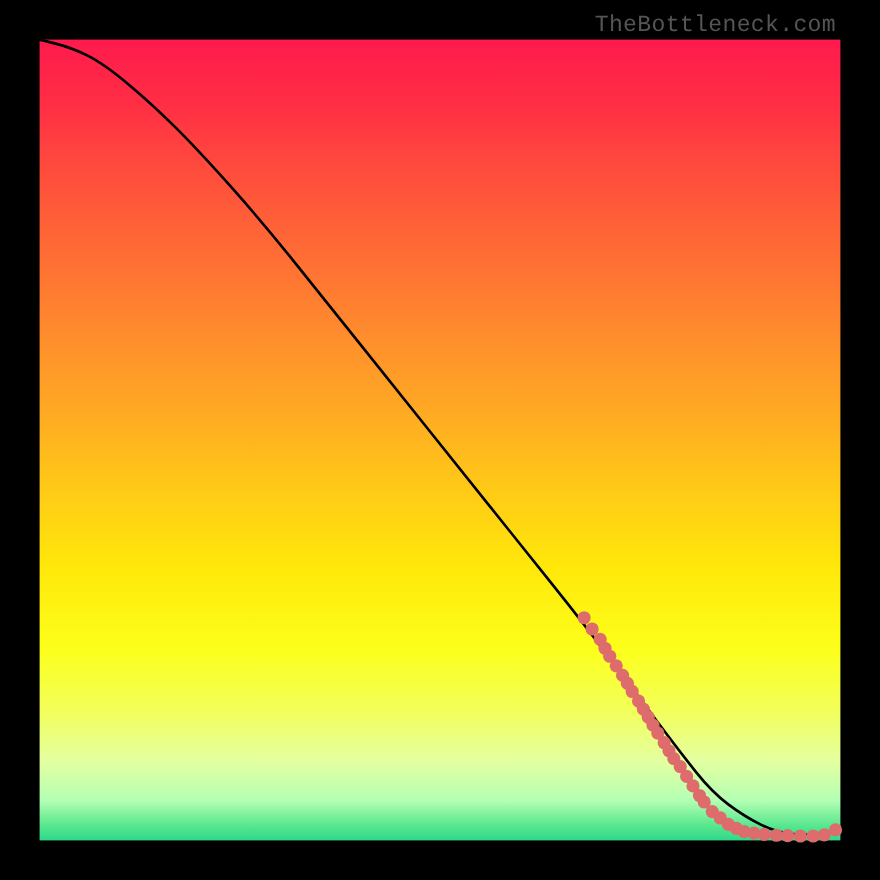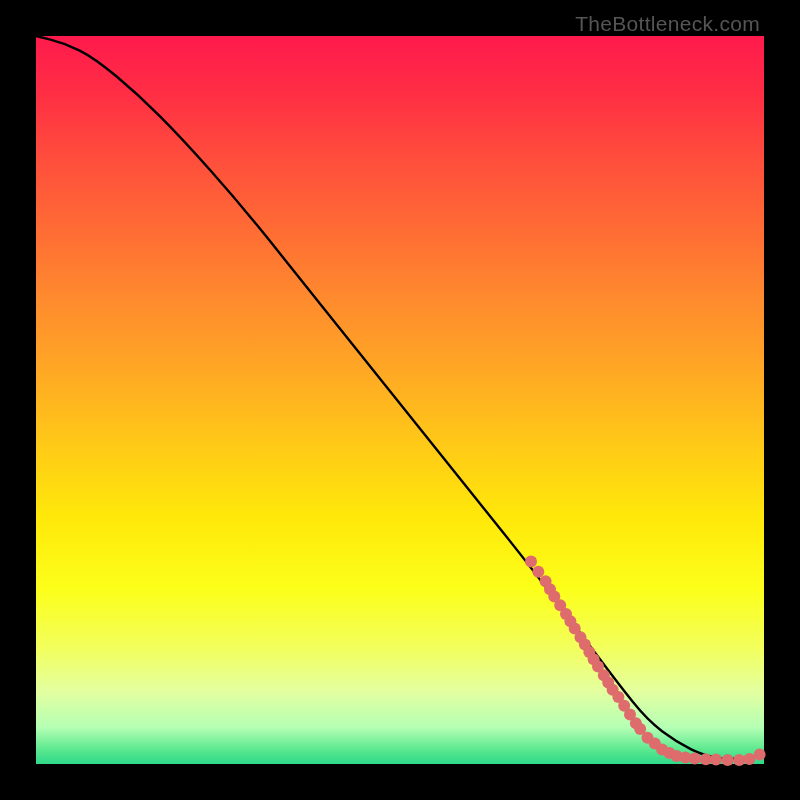--- a/index.html
+++ b/index.html
@@ -9,20 +9,21 @@
     height: 800px;
     background: #000;
     overflow: hidden;
     font-family: Arial, Helvetica, sans-serif;
   }
   .frame {
     position: relative;
     width: 800px;
     height: 800px;
     background: #000;
+    font-family: Liberation Mono, monospace;
   }
   .plot {
     position: absolute;
     left: 36px;
     top: 36px;
     width: 728px;
     height: 728px;
     
     background: linear-gradient(
       to bottom,

